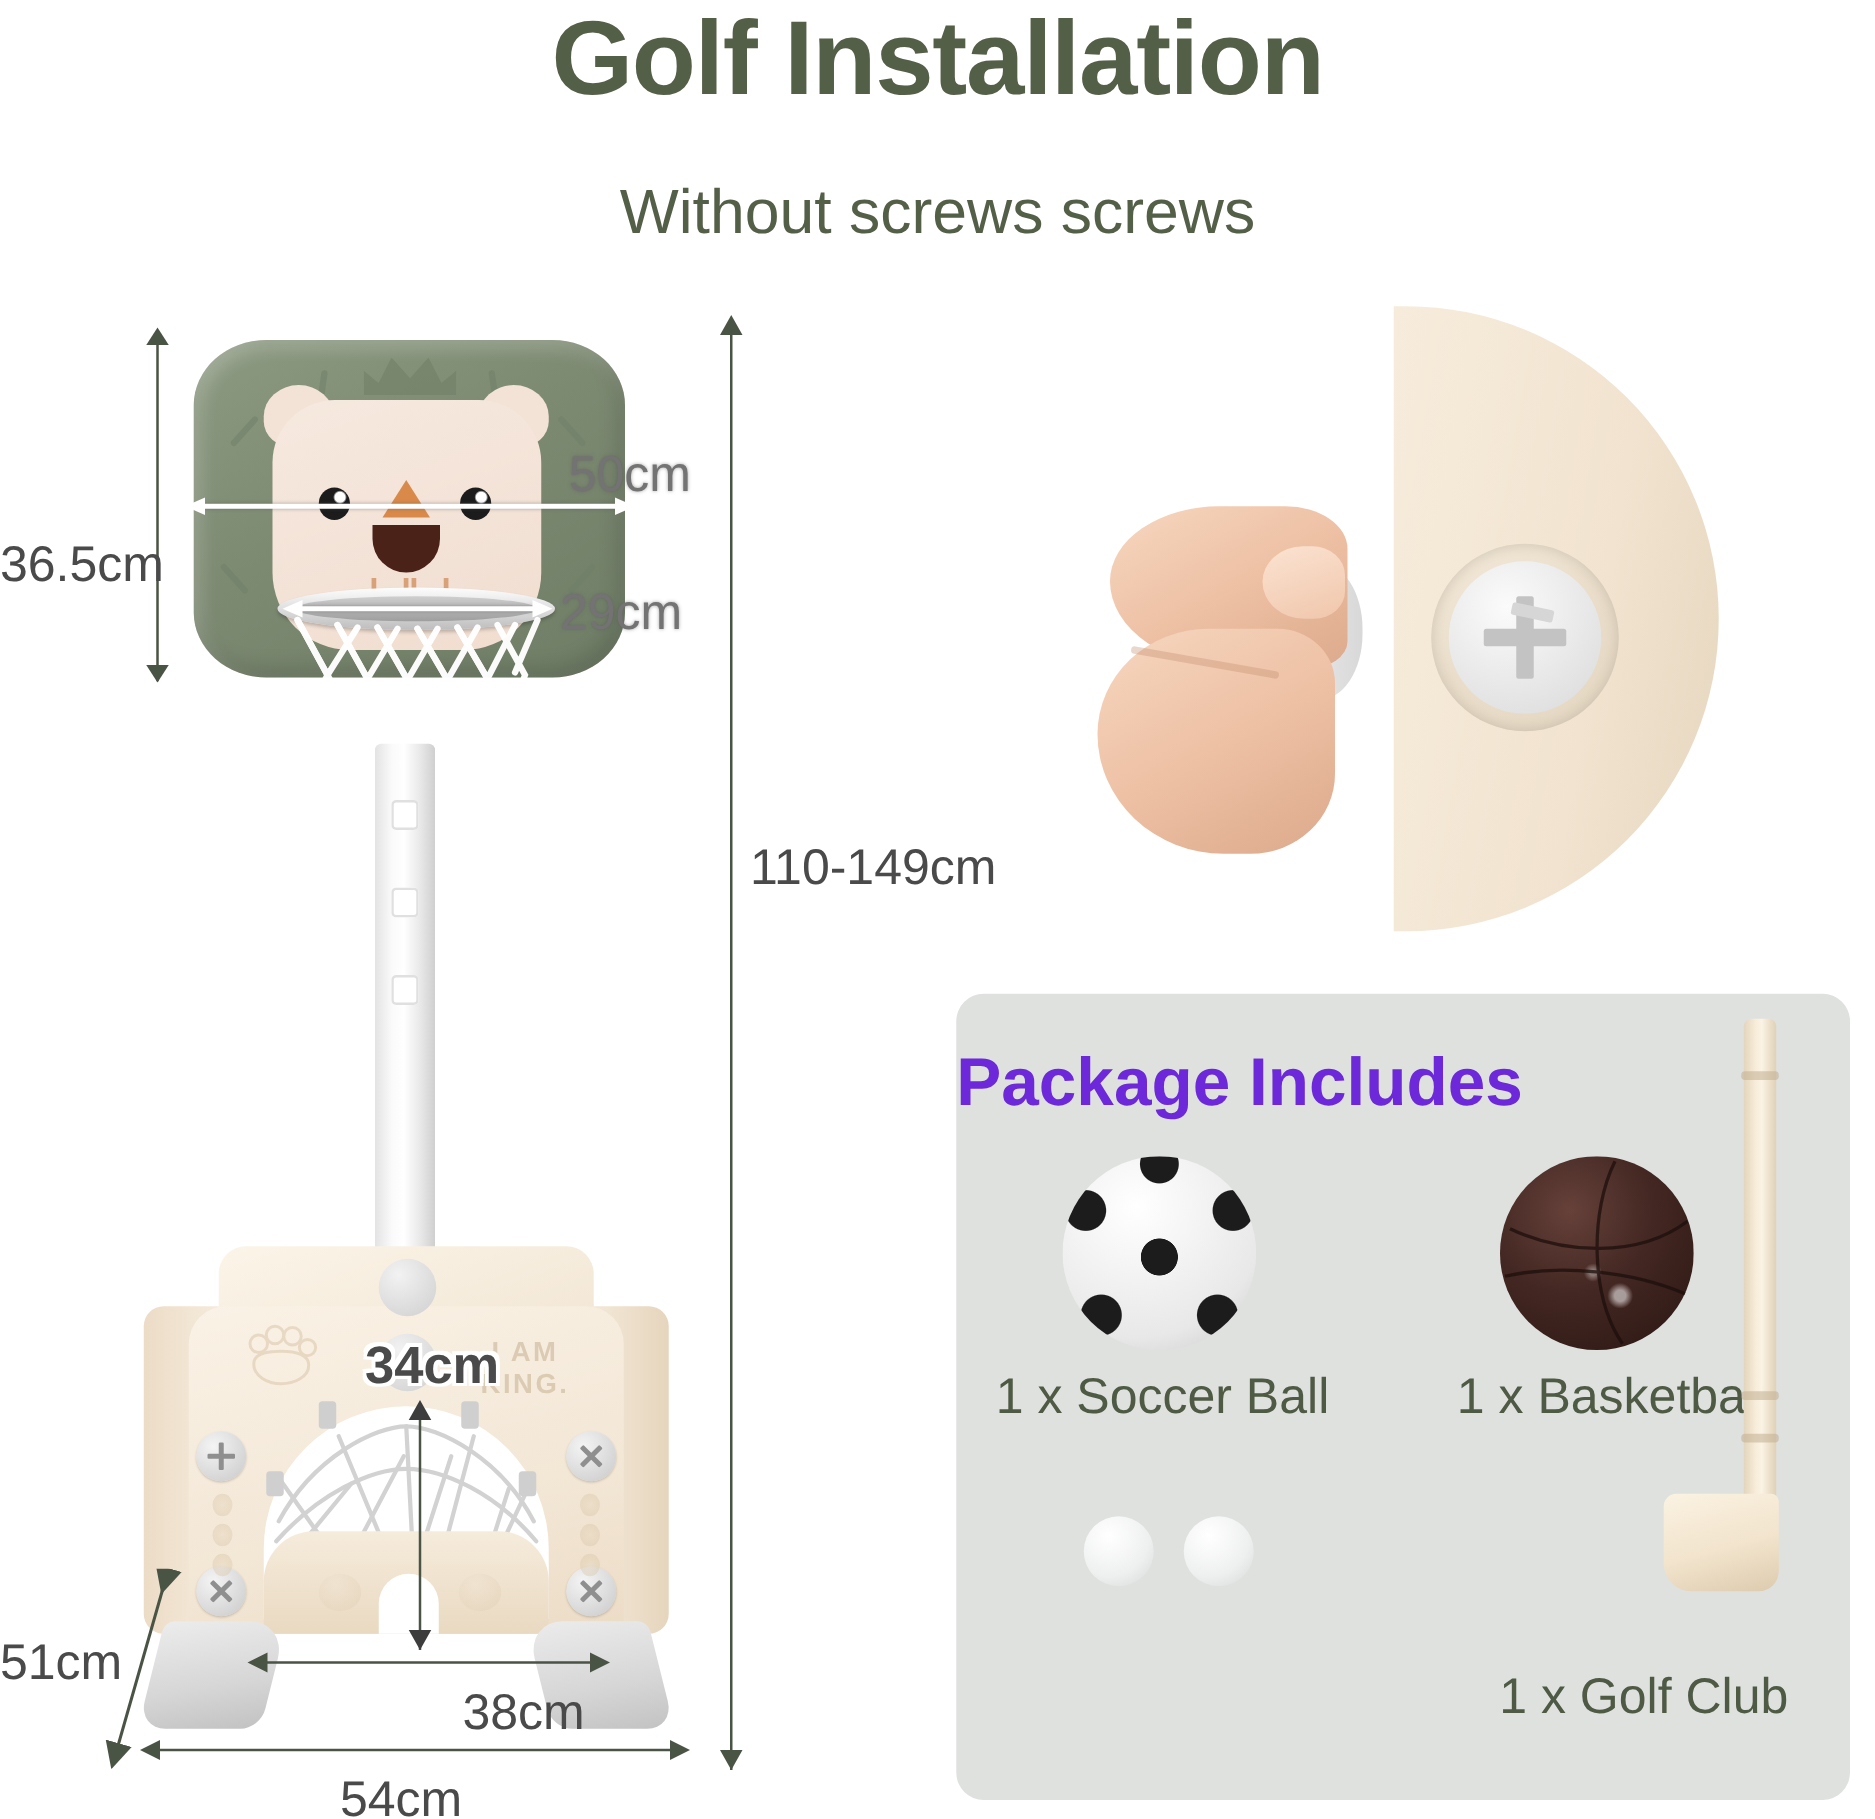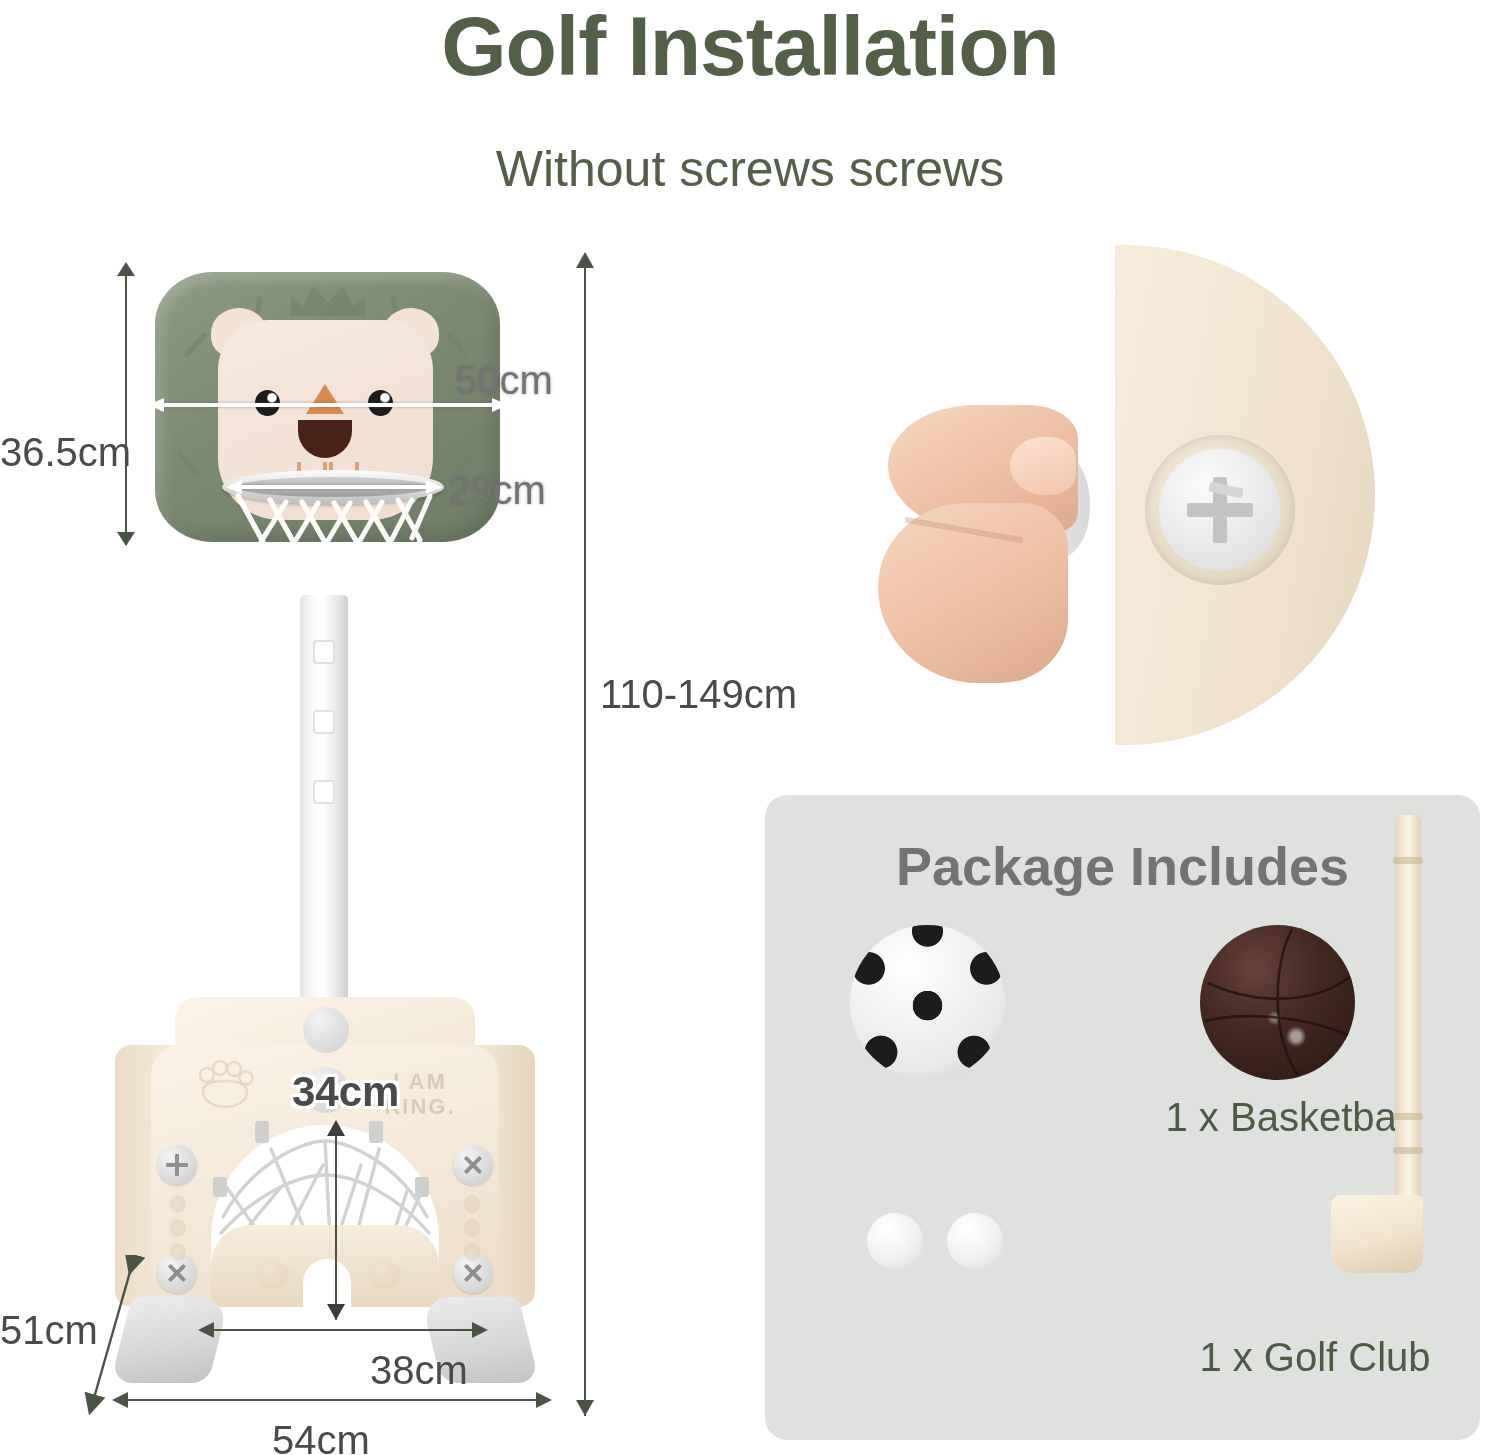--- a/index.html
+++ b/index.html
@@ -162,22 +162,22 @@
   .finger{
     background:linear-gradient(150deg,#f6d7c0 0%,#edbfa2 55%,#dca98c 100%);
   }
 
   
   #pkg{
     left:765px;top:795px;width:715px;height:645px;
     background:#dfe1df;border-radius:22px;
   }
   #pkg-title{
-    left:0;top:40px;width:715px;text-align:center;
-    font-size:54px;font-weight:bold;color:#737373;
+    left:0;top:40px;width:715px;text-align:left;
+    font-size:54px;font-weight:bold;color:#6d28d9;
   }
   .pkg-label{
     font-size:40px;color:#4f5a44;text-align:center;white-space:nowrap;
   }
   .ball-soccer{
     border-radius:50%;
     background:
       radial-gradient(circle at 50% 52%, #1c1c1c 0 13%, transparent 13.5%),
       radial-gradient(circle at 50% 4%, #1c1c1c 0 9%, transparent 9.5%),
       radial-gradient(circle at 12% 28%, #1c1c1c 0 9%, transparent 9.5%),
@@ -411,20 +411,21 @@
   <div class="abs finger" style="left:18px;top:268px;width:190px;height:180px;border-radius:58% 30% 44% 66%;"></div>
   <div class="abs" style="left:150px;top:202px;width:66px;height:58px;border-radius:52% 42% 40% 54%;background:linear-gradient(160deg,#fbe3d2,#f0c6ab);"></div>
   <div class="abs" style="left:44px;top:292px;width:120px;height:6px;border-radius:4px;background:rgba(196,139,108,.35);transform:rotate(10deg);"></div>
 </div>
 
 <div class="abs" id="pkg">
 
   <div class="abs" id="pkg-title">Package Includes</div>
 
   <div class="abs ball-soccer" style="left:85px;top:130px;width:155px;height:155px;"></div>
+  <div class="abs pkg-label" style="left:0px;top:300px;width:330px;">1 x Soccer Ball</div>
 
   <div class="abs ball-basket" style="left:435px;top:130px;width:155px;height:155px;"></div>
   <svg class="abs" style="left:435px;top:130px;" width="155" height="155" viewBox="0 0 155 155">
     <g stroke="#1d0f0c" stroke-width="2.6" fill="none" opacity=".75">
       <path d="M8 58 C50 78 110 82 150 52"></path>
       <path d="M4 96 C48 86 106 92 148 110"></path>
       <path d="M92 4 C72 44 72 112 98 150"></path>
     </g>
   </svg>
   <div class="abs pkg-label" style="left:360px;top:300px;width:330px;">1 x Basketball</div>

